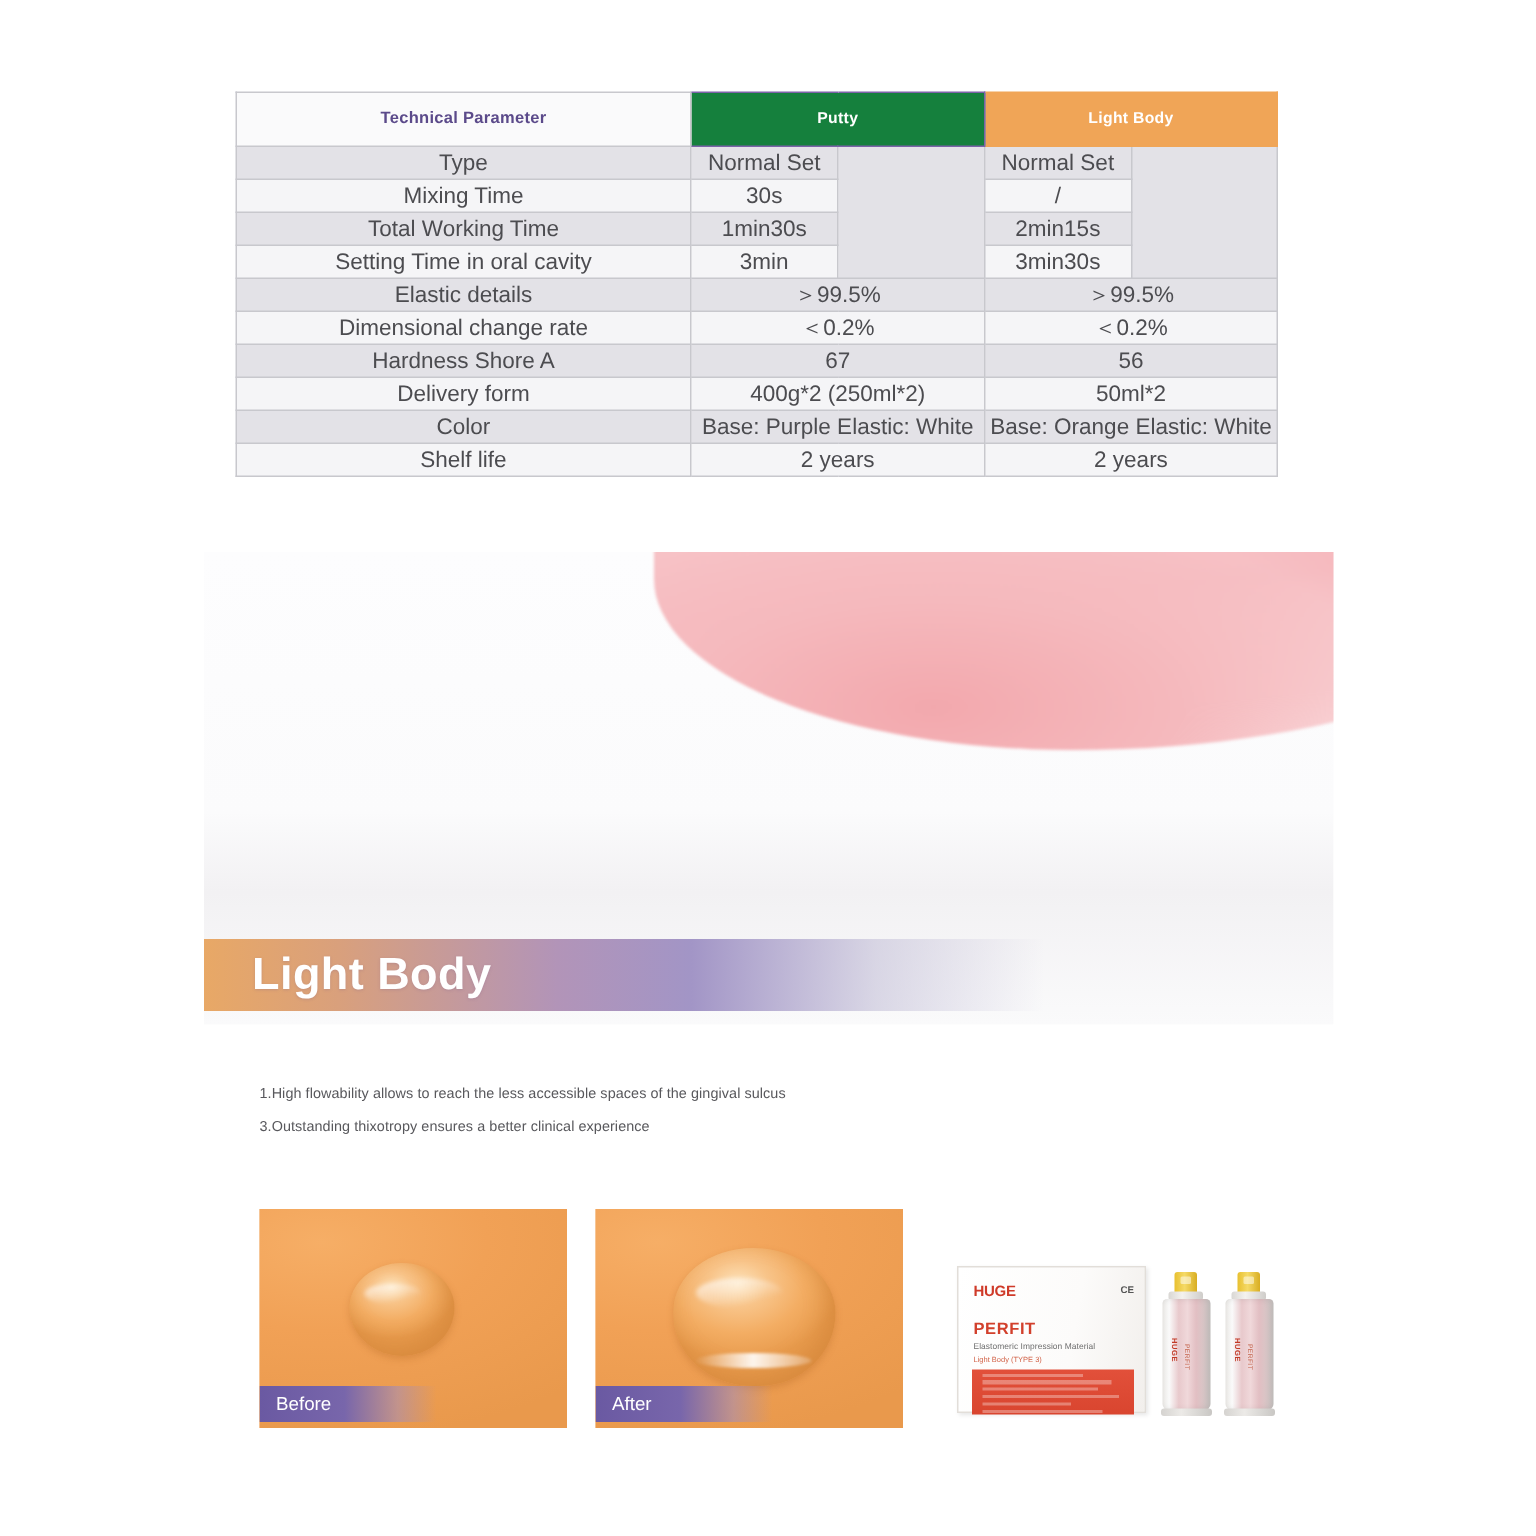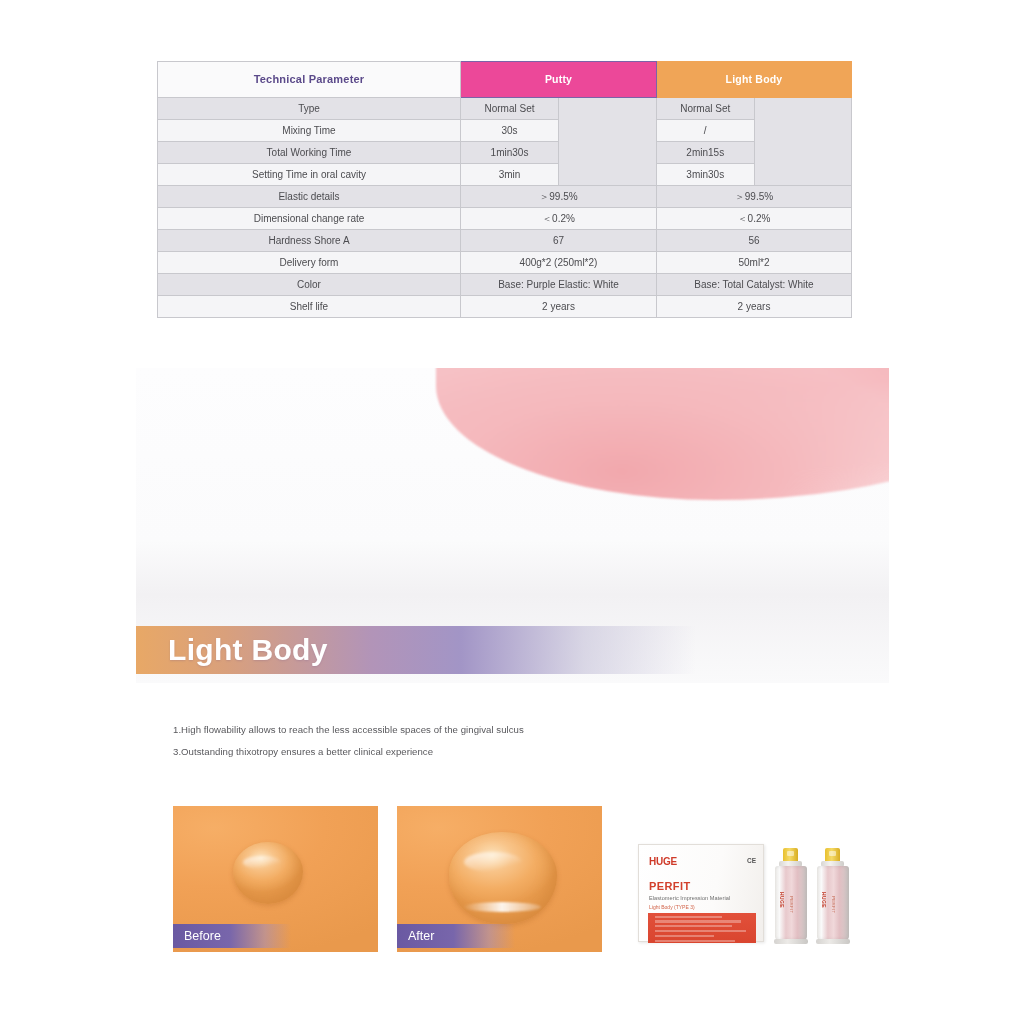--- a/index.html
+++ b/index.html
@@ -16,37 +16,37 @@
   
   #spec-table {
     position: absolute; left: 157px; top: 61px;
     width: 694px;
     border-collapse: collapse;
     table-layout: fixed;
   }
   #spec-table td, #spec-table th {
     border: 1px solid #c8c8cd;
     font-weight: normal;
-    font-size: 10px;
+    font-size: 15px;
     color: #4c4c50;
     text-align: center;
     height: 22px;
     padding: 0 2px;
     line-height: 1.15;
   }
   .hdr-param {
     background: #fafafb;
     color: #5b4a8a !important;
     font-weight: bold !important;
     font-size: 11px !important;
     height: 36px !important;
     letter-spacing: .2px;
   }
   .hdr-putty {
-    background: #ec4899;
+    background: #15803d;
     color: #ffffff !important;
     font-weight: bold !important;
     font-size: 10.5px !important;
     height: 36px !important;
     border-color: #7b63a8 !important;
     letter-spacing: .2px;
   }
   .hdr-light {
     background: #f0a557;
     color: #ffffff !important;
@@ -328,21 +328,21 @@
         <td colspan="2">56</td>
       </tr>
       <tr class="even">
         <td class="label">Delivery form</td>
         <td colspan="2">400g*2 (250ml*2)</td>
         <td colspan="2">50ml*2</td>
       </tr>
       <tr class="odd">
         <td class="label">Color</td>
         <td colspan="2">Base: Purple Elastic: White</td>
-        <td colspan="2">Base: Total Catalyst: White</td>
+        <td colspan="2">Base: Orange Elastic: White</td>
       </tr>
       <tr class="even">
         <td class="label">Shelf life</td>
         <td colspan="2">2 years</td>
         <td colspan="2">2 years</td>
       </tr>
     </tbody>
   </table>
 
   <div id="hero">

